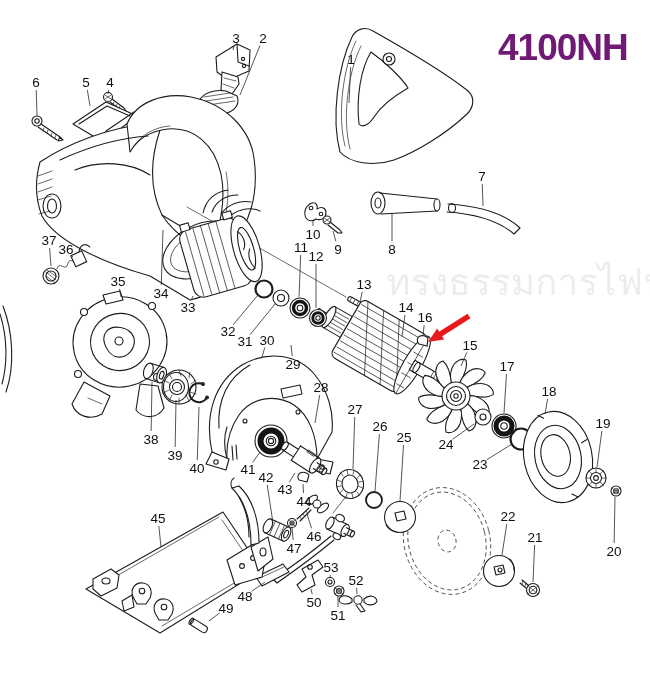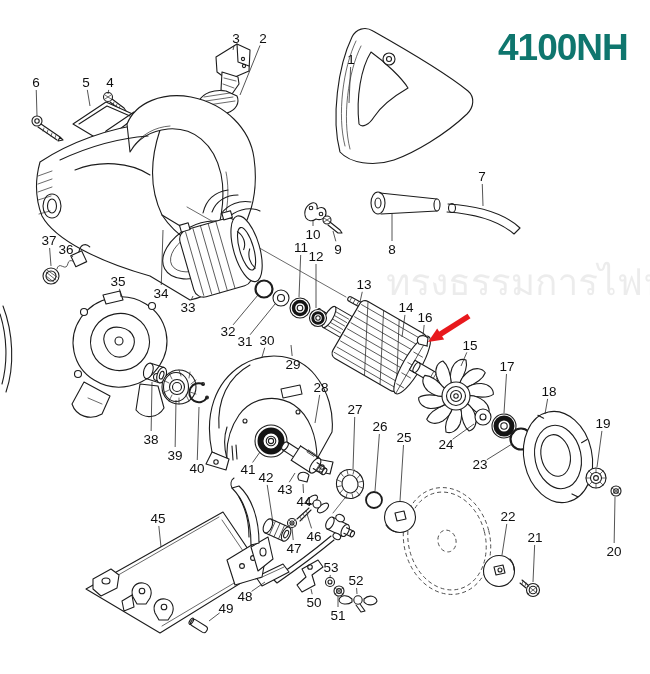--- a/index.html
+++ b/index.html
@@ -1,20 +1,20 @@
 <!DOCTYPE html>
 <html><head>
 <meta charset="utf-8">
 <style>
   html,body{margin:0;padding:0;background:#fff;}
   .stage{position:relative;width:650px;height:674px;background:#fff;overflow:hidden;
          font-family:"Liberation Sans",sans-serif;}
   .stage svg{position:absolute;left:0;top:0;}
   .model-title{position:absolute;left:498px;top:27px;font-weight:800;font-size:37px;
-               letter-spacing:-1px;color:#0f766e;font-family:"Liberation Sans",sans-serif;}
+               letter-spacing:-1px;color:#701a75;font-family:"Liberation Sans",sans-serif;}
   .watermark{position:absolute;left:386px;top:252px;font-size:37px;color:#000;opacity:.07;
              white-space:nowrap;font-family:"DejaVu Sans",sans-serif;pointer-events:none;}
   
   .s{fill:#fff;stroke:#1c1c1c;stroke-width:1.1;stroke-linejoin:round;stroke-linecap:round;}
   .l{fill:none;stroke:#1c1c1c;stroke-width:1.1;stroke-linejoin:round;stroke-linecap:round;}
   .t{fill:none;stroke:#2a2a2a;stroke-width:.7;stroke-linecap:round;}
   .d{fill:none;stroke:#4a4a4a;stroke-width:.9;stroke-dasharray:4 3;}
   .blk{fill:none;stroke:#141414;}
   .ldr{stroke:#2a2a2a;stroke-width:.8;}
   .num{font:13.5px "Liberation Sans",sans-serif;fill:#0f0f0f;text-anchor:middle;dominant-baseline:central;}

